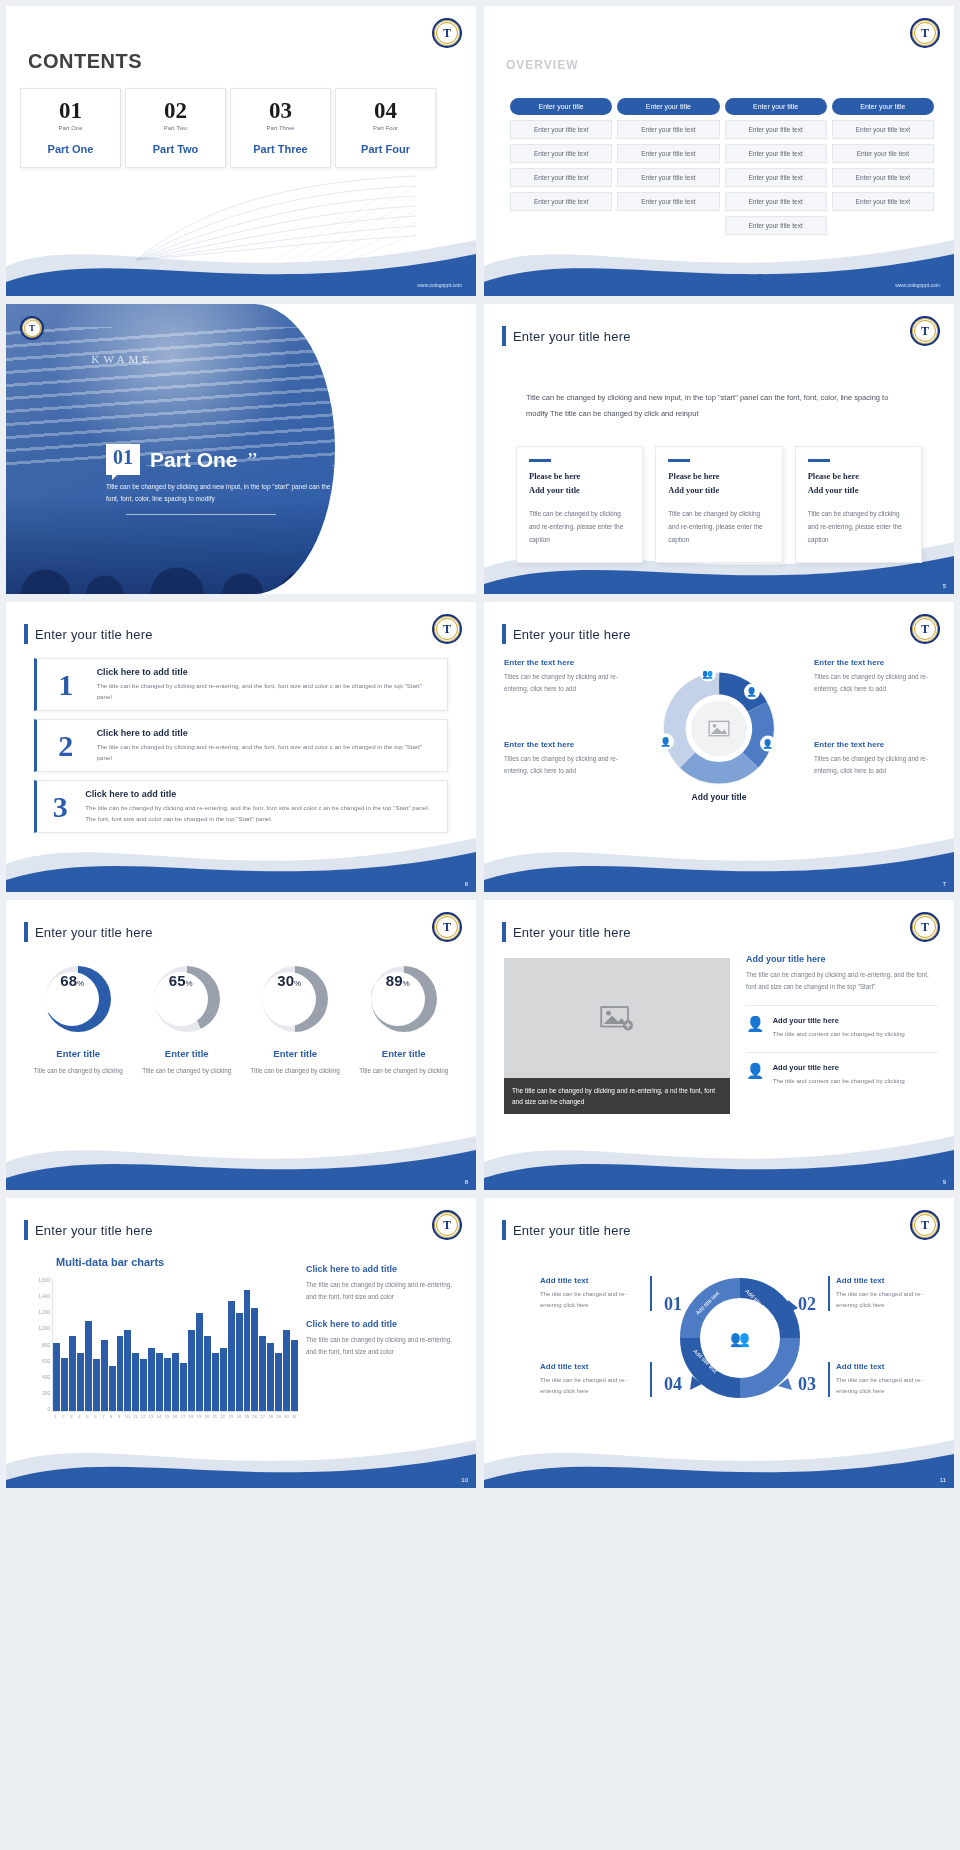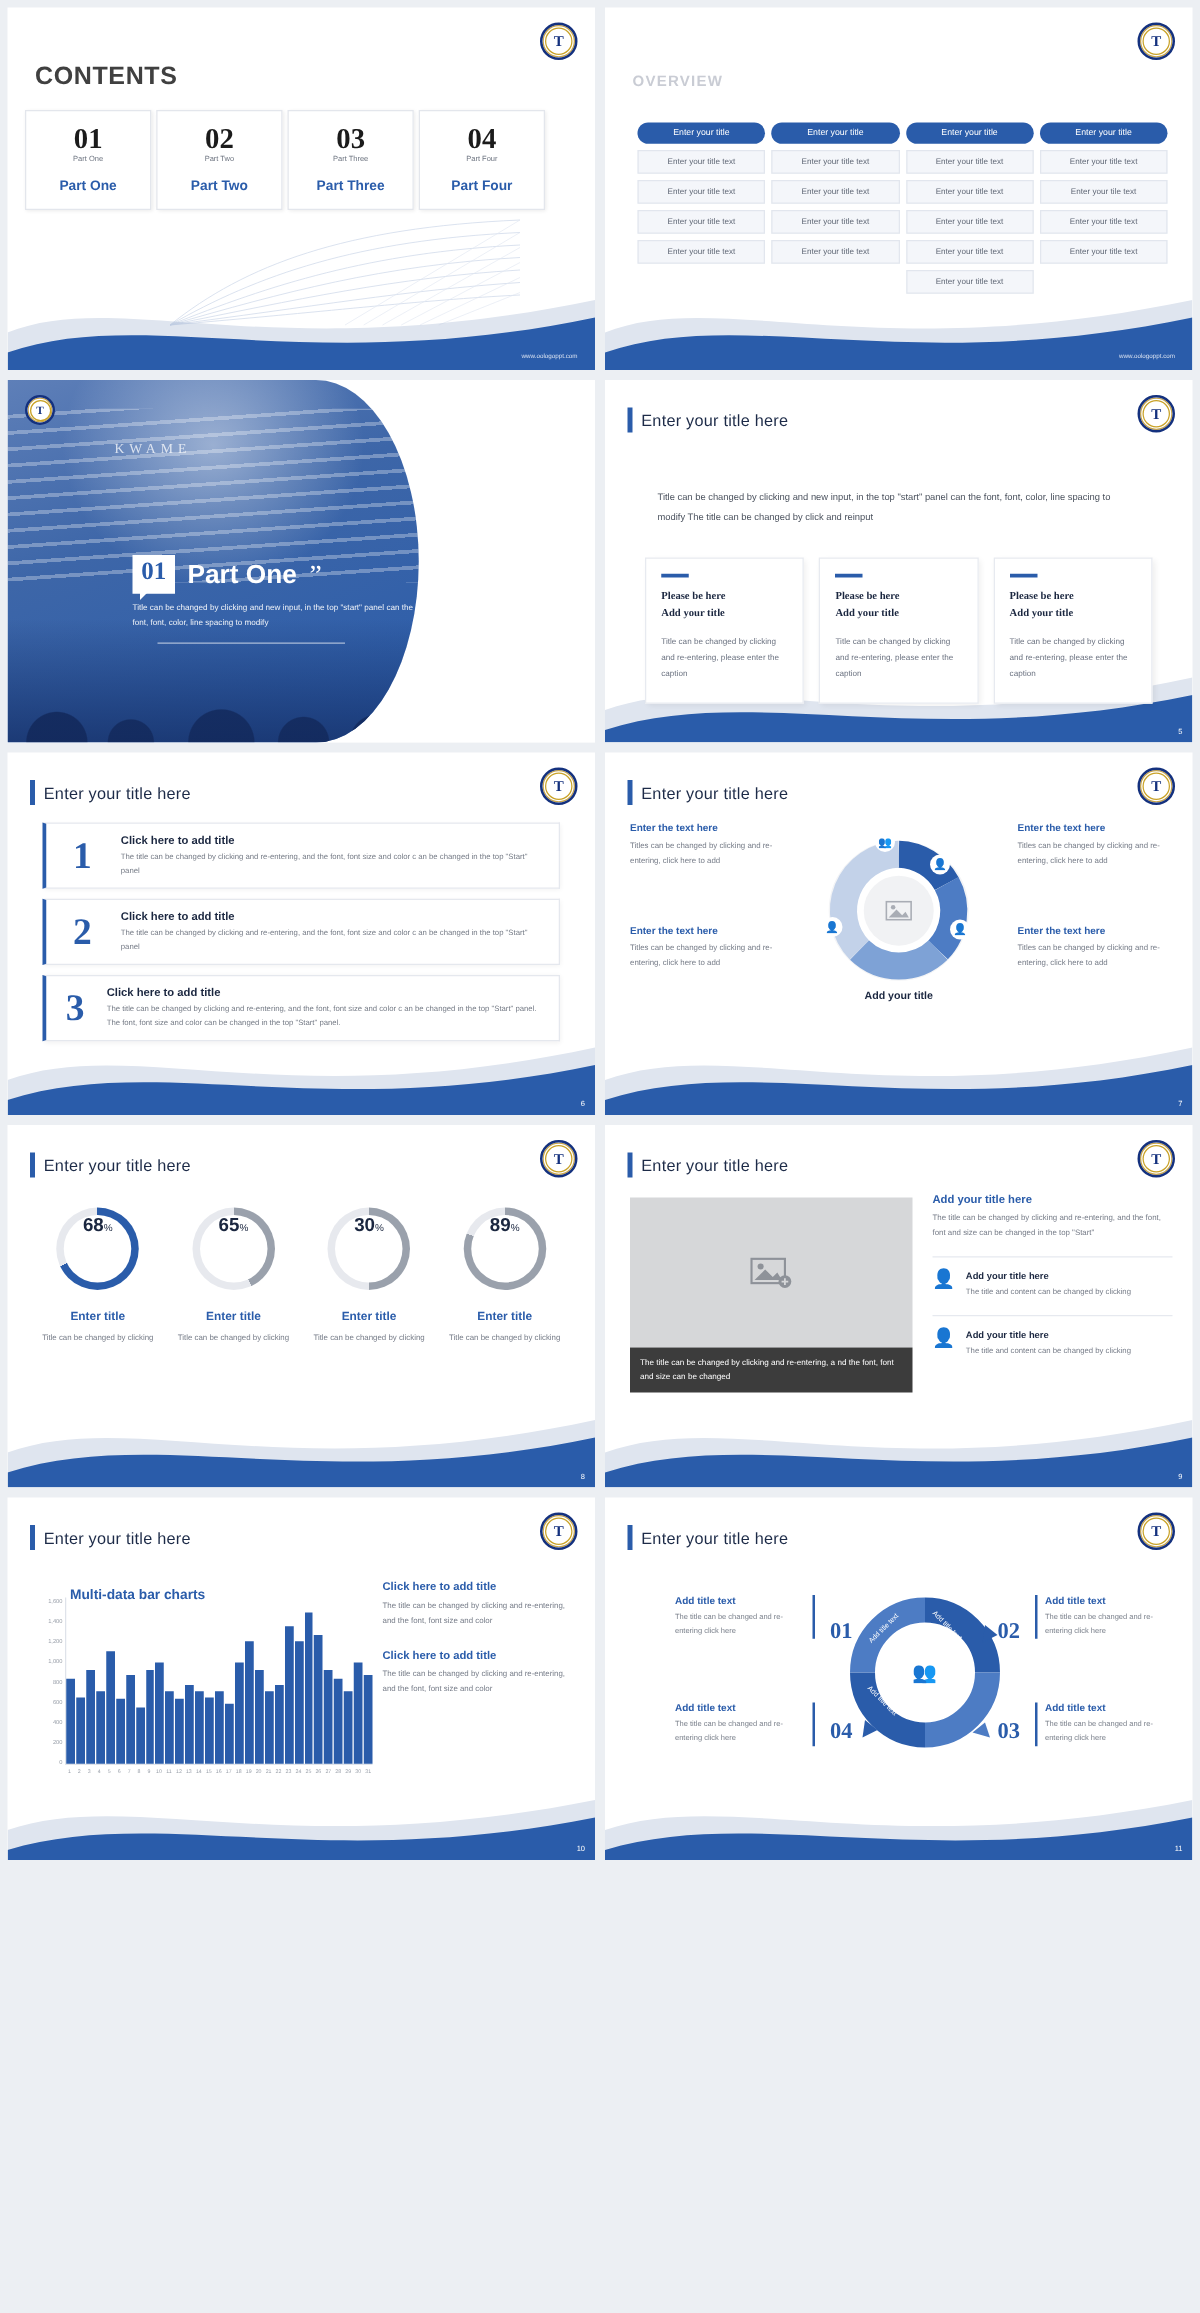--- a/index.html
+++ b/index.html
@@ -259,21 +259,21 @@
   }
 
   
   .pcts {
     position: absolute; left: 18px; right: 18px; top: 66px;
     display: flex; z-index: 20;
   }
   .pct { flex: 1; text-align: center; }
   .pct .dwrap {
     width: 66px; height: 66px; margin: 0 auto; border-radius: 50%;
-    display: flex; align-items: center; justify-content: center;
+    display: flex; align-items: center; 
     position: relative;
   }
   .pct .dwrap .inner {
     width: 54px; height: 54px; border-radius: 50%; background: #fff;
     display: flex; align-items: baseline; justify-content: center;
   }
   .pct .v { font-size: 15px; font-weight: bold; color: #1b2740; }
   .pct .s { font-size: 8px; color: #1b2740; }
   .pct .ti { font-size: 9.5px; font-weight: bold; color: #2a5caa; margin-top: 16px; }
   .pct .cp { font-size: 6.3px; color: #767c88; line-height: 1.8; margin-top: 6px; }
@@ -292,21 +292,21 @@
   .rightlist { position: absolute; left: 262px; right: 16px; top: 54px; z-index: 20; }
   .rightlist h5 { font-size: 9px; color: #2a5caa; font-weight: bold; }
   .rightlist p { font-size: 6.3px; color: #767c88; line-height: 1.9; margin-top: 5px; }
   .rl-item { display: flex; gap: 8px; margin-top: 12px; padding-top: 10px; border-top: 1px solid #e6e9ef; }
   .rl-item .ic { color: #2a5caa; font-size: 15px; line-height: 1; }
   .rl-item h6 { font-size: 7.5px; color: #1b2740; }
   .rl-item p { font-size: 6.2px; margin-top: 3px; }
 
   
   .chart-title {
-    position: absolute; left: 50px; top: 72px; font-size: 11px; font-weight: bold;
+    position: absolute; left: 50px; top: 58px; font-size: 11px; font-weight: bold;
     color: #2a5caa; z-index: 20;
   }
   .chart {
     position: absolute; left: 20px; top: 80px; width: 272px; height: 158px; z-index: 20;
   }
   .chart .yaxis {
     position: absolute; left: 0; top: 0; width: 24px; height: 134px;
     display: flex; flex-direction: column; justify-content: space-between;
   }
   .chart .yaxis span { font-size: 4.6px; color: #9aa0aa; text-align: right; }

